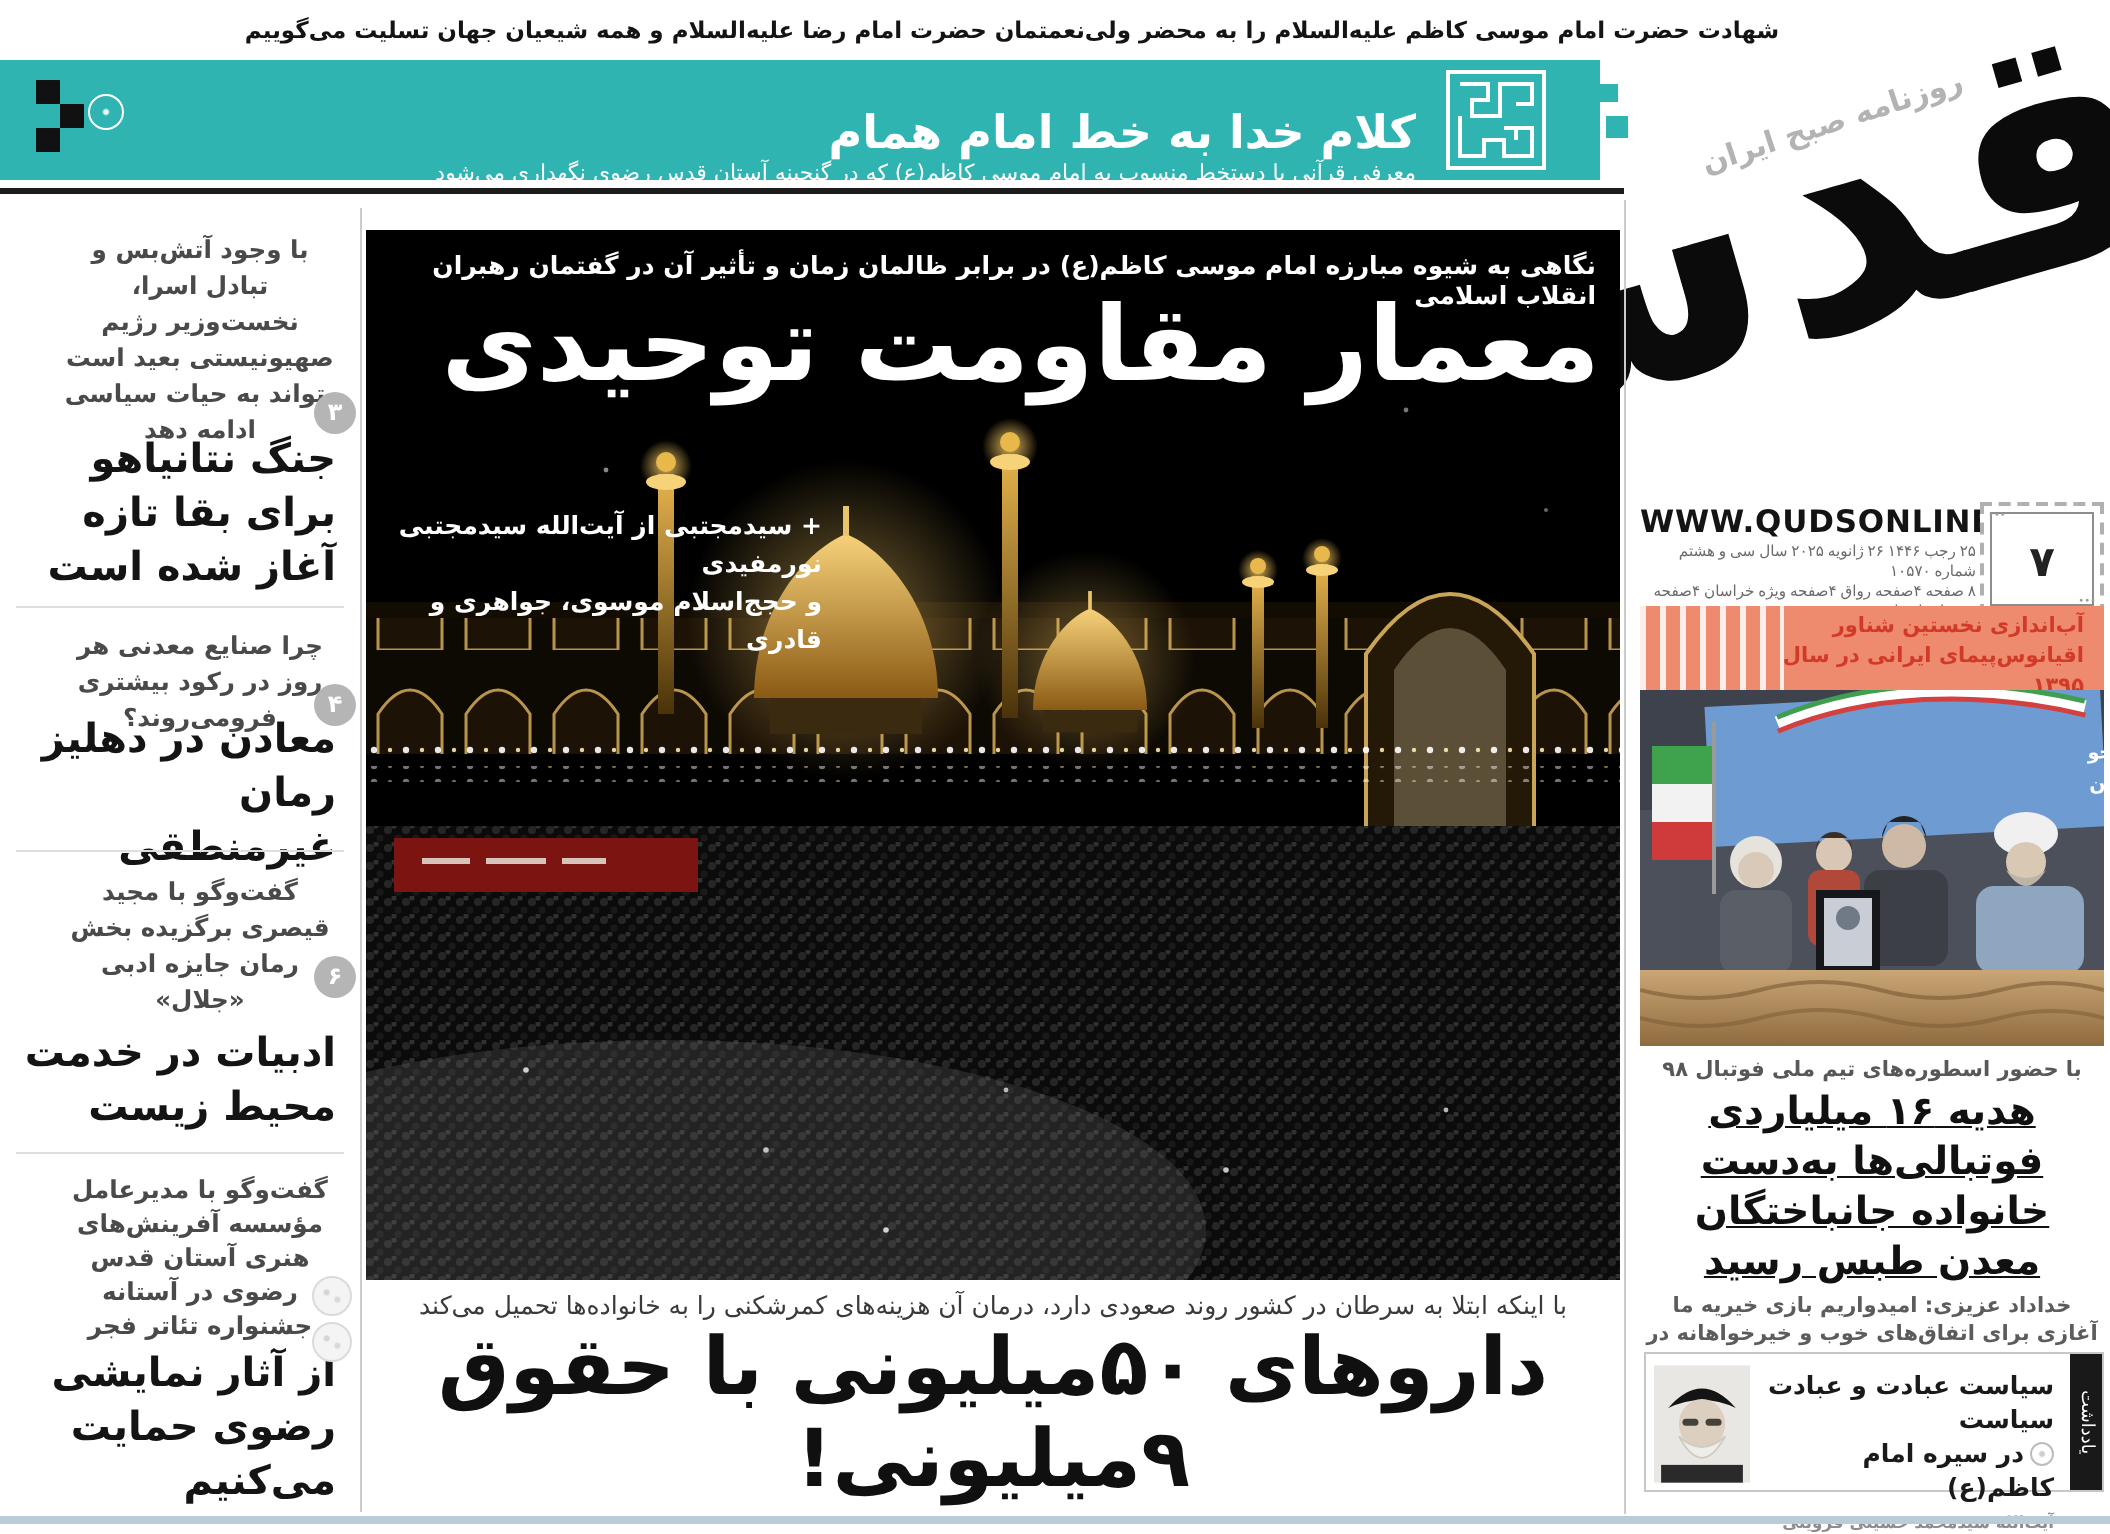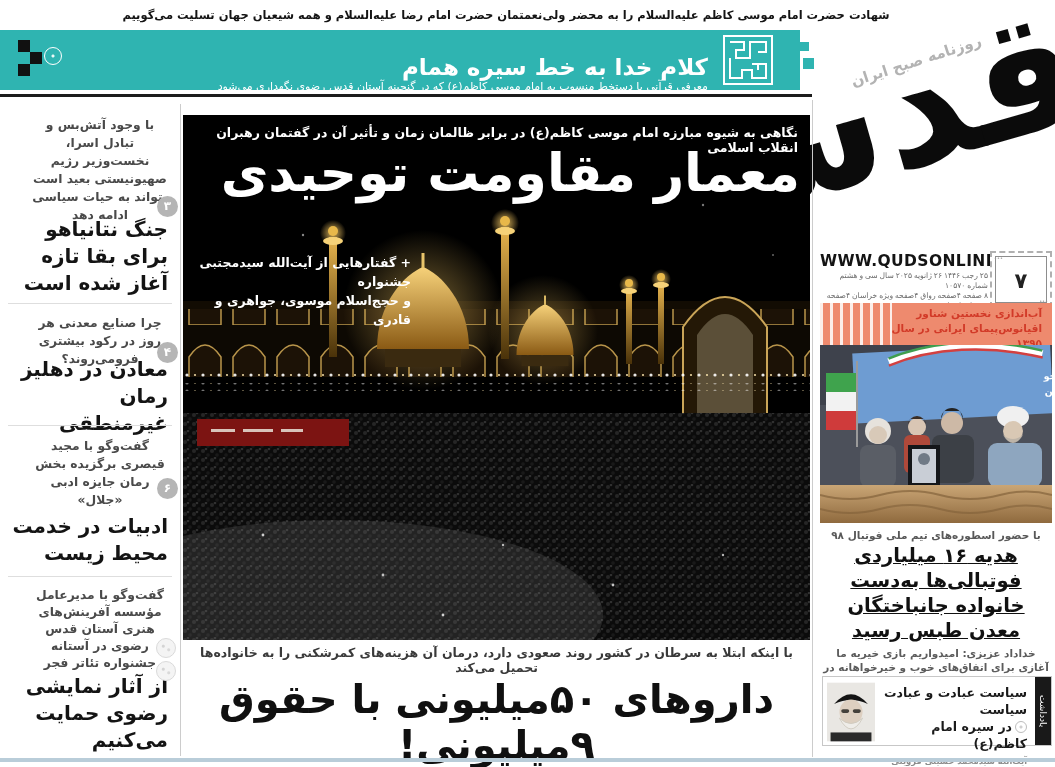--- a/index.html
+++ b/index.html
@@ -77,39 +77,39 @@
   
   .main-block { position:absolute; left:183px; top:115px; width:627px; height:525px; background:#000; }
   .main-kicker { position:absolute; top:10px; right:12px; left:12px; text-align:right; color:#fff;
     font-size:12.5px; font-weight:bold; }
   .main-head { position:absolute; top:28px; right:10px; color:#fff; font-size:52px; font-weight:900; white-space:nowrap; }
   .main-deck { position:absolute; top:138px; left:10px; width:218px; text-align:right; color:#fff;
     font-size:12.5px; font-weight:bold; line-height:19px; }
 
   
   .bottom { position:absolute; left:183px; top:645px; width:627px; text-align:center; }
-  .bt-kicker { font-size:12.5px; font-weight:bold; color:#3a3a3a; }
+  .bt-kicker { font-size:12.5px; font-weight:normal; color:#3a3a3a; }
   .bt-head { margin-top:1px; font-size:40px; font-weight:900; color:#101010; line-height:46px; }
 
   .bottom-rule { position:absolute; left:0; top:758px; width:1055px; height:4px; background:#b9cdd9; }
 </style>
 </head>
 <body>
 
 <div class="page">
 
   <div class="top-strip">شهادت حضرت امام موسی کاظم علیه‌السلام را به محضر ولی‌نعمتمان حضرت امام رضا علیه‌السلام و همه شیعیان جهان تسلیت می‌گوییم</div>
 
   <div class="teal-banner">
     <span class="px" style="left:18px;top:10px;width:12px;height:12px"></span>
     <span class="px" style="left:30px;top:22px;width:12px;height:12px"></span>
     <span class="px" style="left:18px;top:34px;width:12px;height:12px"></span>
     <span class="tb-circle"></span>
     <div class="tb-kicker">معرفی قرآنی با دستخط منسوب به امام موسی کاظم(ع) که در گنجینه آستان قدس رضوی نگهداری می‌شود</div>
-    <div class="tb-title">کلام خدا به خط سیره همام</div>
+    <div class="tb-title">کلام خدا به خط امام همام</div>
     <div class="kufic-box">
       <svg width="52" height="52" viewBox="0 0 52 52" fill="none" stroke="#ffffff" stroke-width="2">
         <rect x="2" y="2" width="48" height="48"></rect>
         <path d="M8 8 h14 v8 h-8 v8 h14 v-16 h16 v10 h-8"></path>
         <path d="M8 24 v20 h12 v-8 h10 v8 h14 v-14 h-8"></path>
         <path d="M30 30 h6 v6"></path>
       </svg>
     </div>
   </div>
   <span class="px t" style="left:800px;top:42px;width:9px;height:9px"></span>
@@ -328,21 +328,21 @@
         <circle cx="260" cy="500" r="1.4" fill="#d2d2d2"></circle>
 
       <rect x="14" y="304" width="152" height="27" fill="#7c1412"></rect>
       <rect x="28" y="314" width="24" height="3" fill="#e9e2d8" opacity=".85"></rect>
       <rect x="60" y="314" width="30" height="3" fill="#e9e2d8" opacity=".85"></rect>
       <rect x="98" y="314" width="22" height="3" fill="#e9e2d8" opacity=".85"></rect>
     </svg>
     <div class="main-kicker">نگاهی به شیوه مبارزه امام موسی کاظم(ع) در برابر ظالمان زمان و تأثیر آن در گفتمان رهبران انقلاب اسلامی</div>
     <div class="main-head">معمار مقاومت توحیدی</div>
     <div class="main-deck">
-      <div>+ گفتارهایی از آیت‌الله سیدمجتبی جشنواره</div>
+      <div>+ سیدمجتبی از آیت‌الله سیدمجتبی نورمفیدی</div>
       <div>و حجج‌اسلام موسوی، جواهری و قادری</div>
     </div>
   </div>
 
   <div class="bottom">
     <div class="bt-kicker">با اینکه ابتلا به سرطان در کشور روند صعودی دارد، درمان آن هزینه‌های کمرشکنی را به خانواده‌ها تحمیل می‌کند</div>
     <div class="bt-head">داروهای ۵۰میلیونی با حقوق ۹میلیونی!</div>
 
   </div>
 

